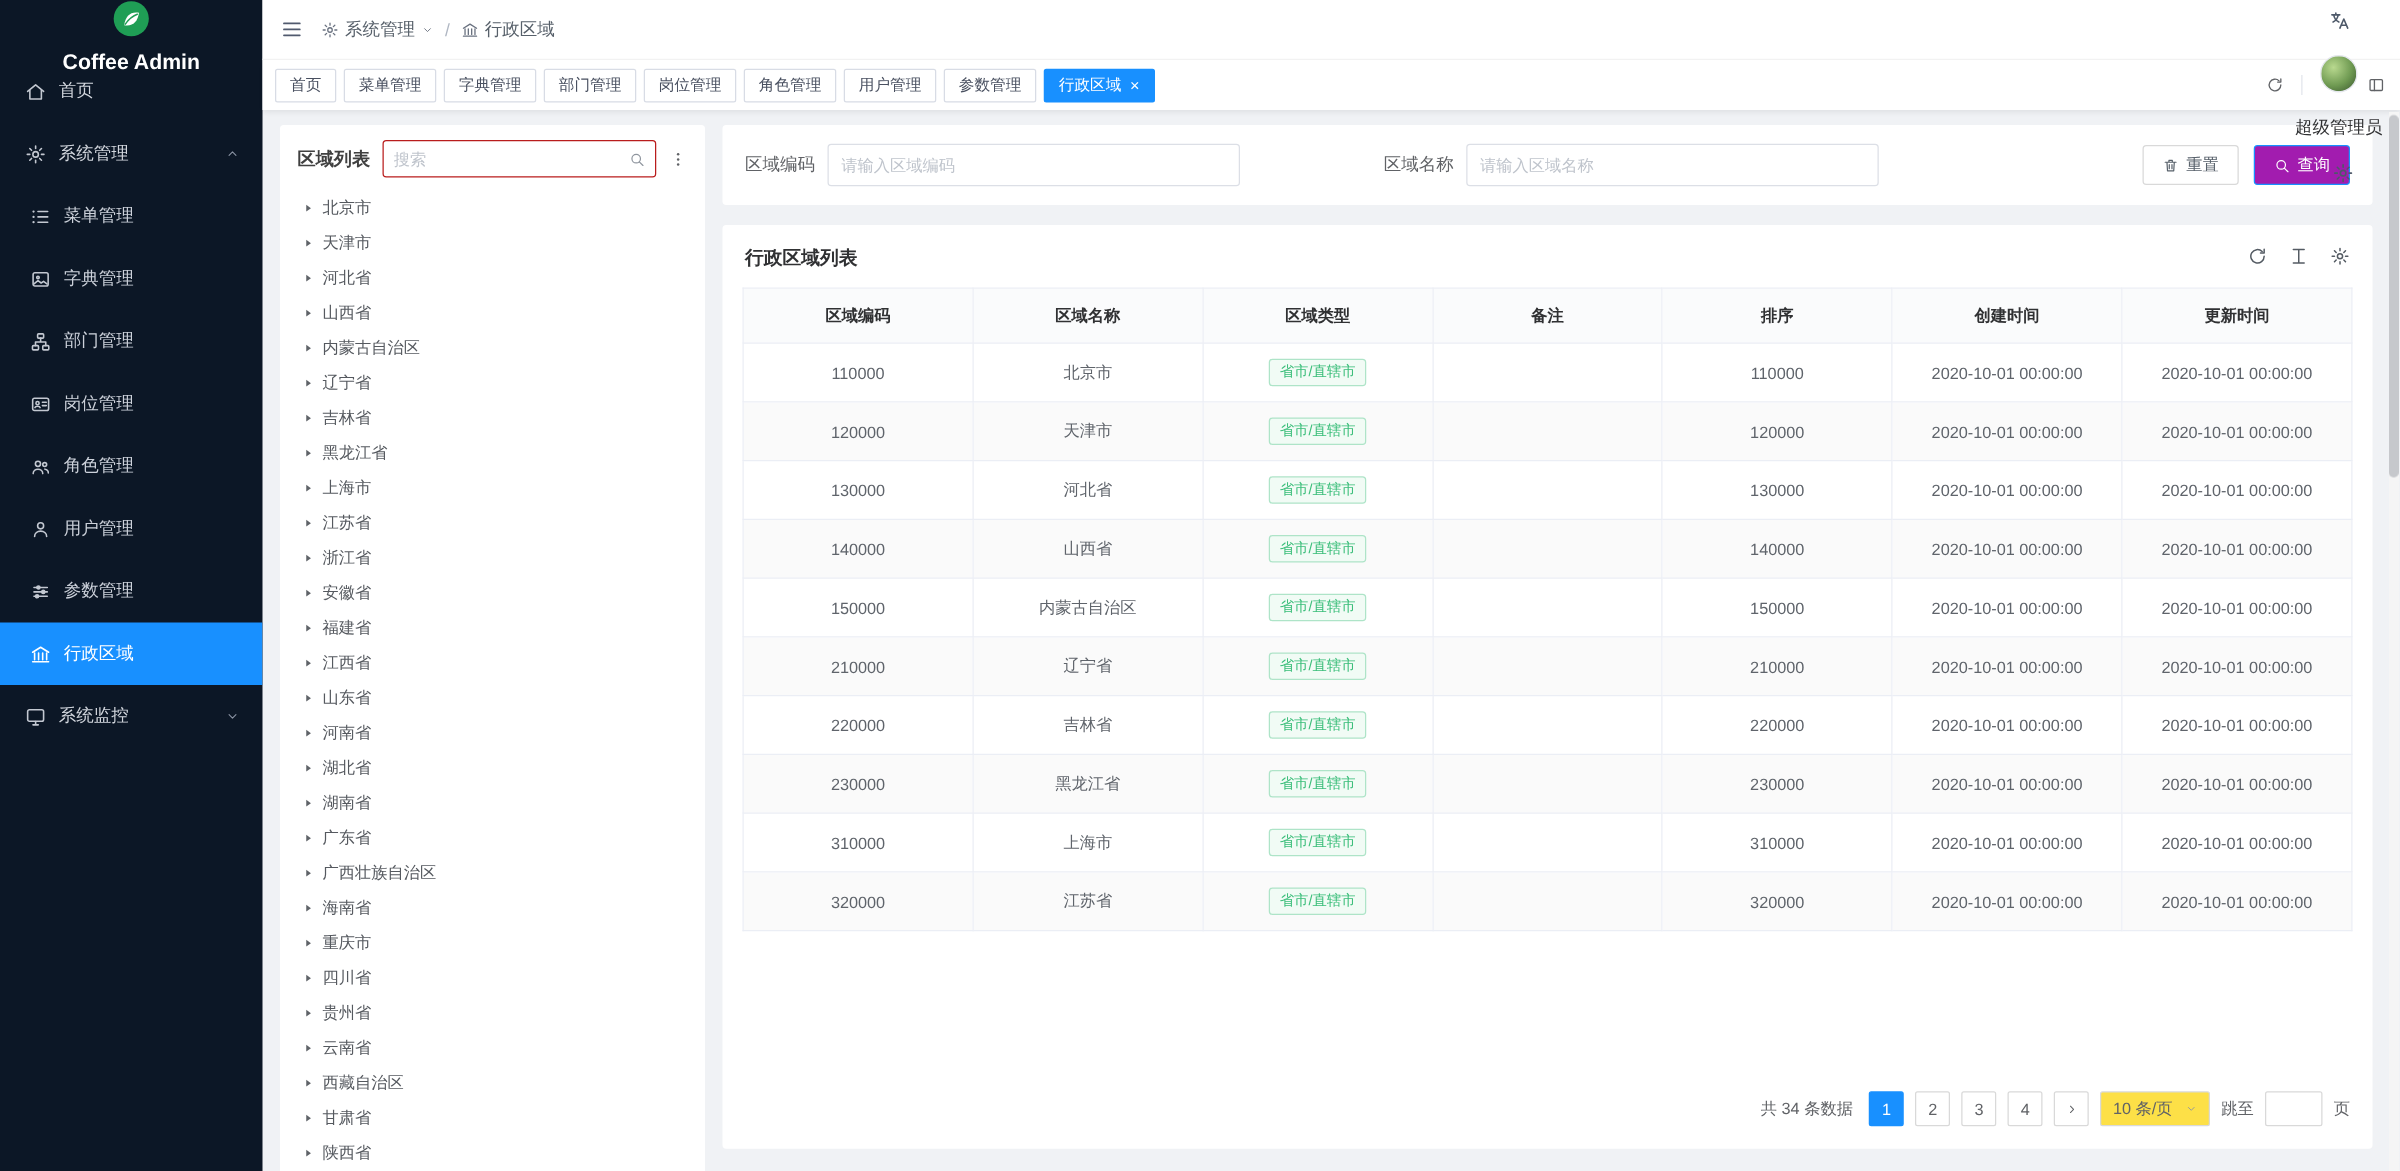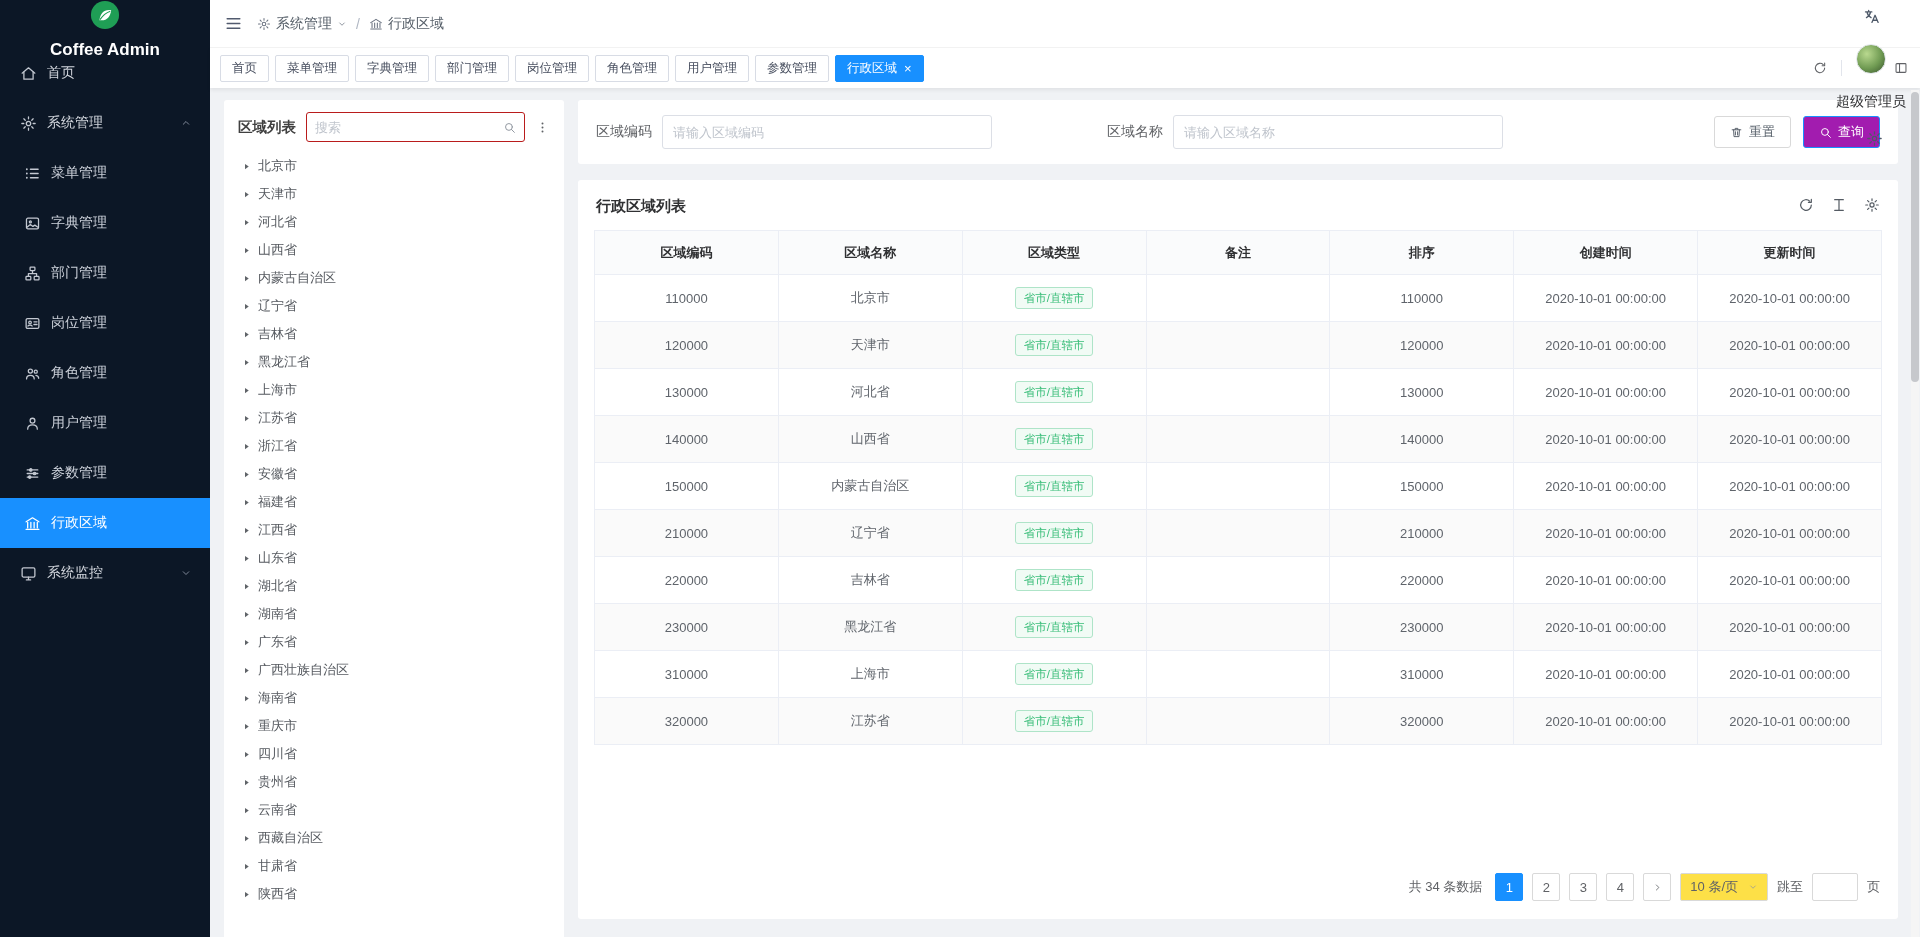--- a/index.html
+++ b/index.html
@@ -506,20 +506,28 @@
               </span>
               <span>江西省</span>
             </div>
             <div class="tree-item">
               <span class="i caret">
                 <svg viewBox="0 0 24 24" fill="currentColor">
                   <path d="M8 5v14l10-7z"></path>
                 </svg>
               </span>
               <span>山东省</span>
+            </div>
+            <div class="tree-item">
+              <span class="i caret">
+                <svg viewBox="0 0 24 24" fill="currentColor">
+                  <path d="M8 5v14l10-7z"></path>
+                </svg>
+              </span>
+              <span>河南省</span>
             </div>
             <div class="tree-item">
               <span class="i caret">
                 <svg viewBox="0 0 24 24" fill="currentColor">
                   <path d="M8 5v14l10-7z"></path>
                 </svg>
               </span>
               <span>湖北省</span>
             </div>
             <div class="tree-item">

